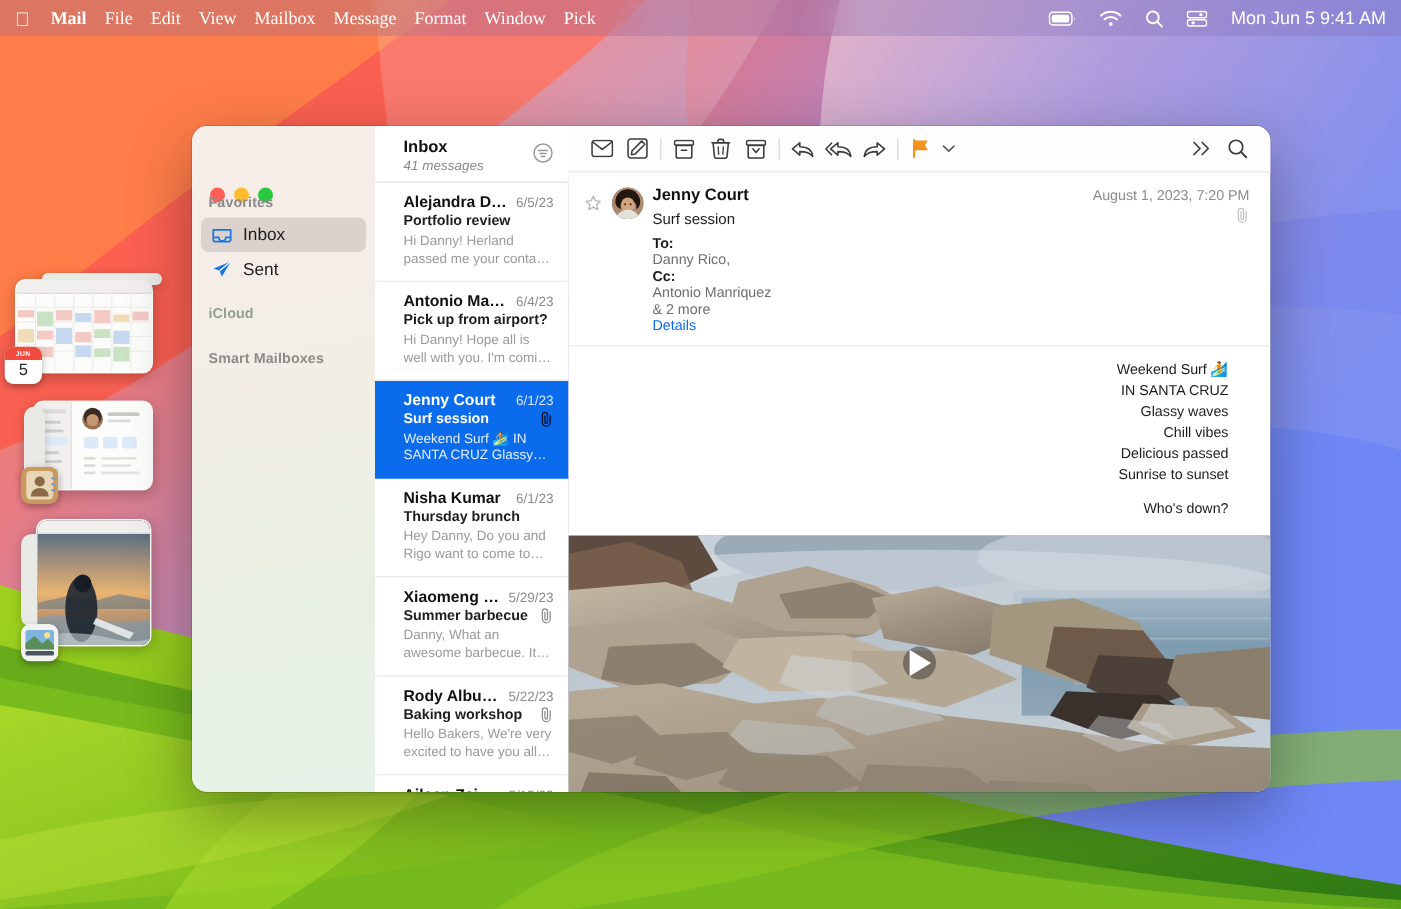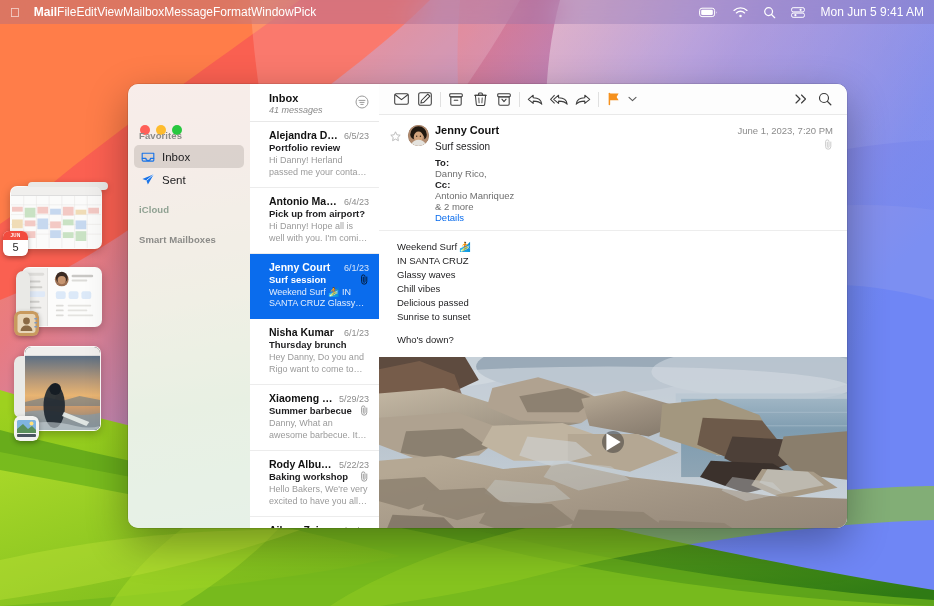--- a/index.html
+++ b/index.html
@@ -16,21 +16,21 @@
 
   
   #menubar {
     position:absolute; top:0; left:0; width:934px; height:24px;
     z-index:60; display:flex; align-items:center;
     padding:0 10px; color:#fff; font-size:12px;
     background:rgba(120,100,170,0.26);
     backdrop-filter:blur(14px);
   }
   #menubar .apple { font-size:13px; margin-right:14px; line-height:1; }
-  #menubar .mi { margin-right:0; white-space:nowrap; }
+  #menubar .mi { margin-right:12px; white-space:nowrap;font-family:Liberation Serif, serif; }
   #menubar .mi.bold { font-weight:bold; }
   #menubar .spacer { flex:1; }
   #menubar .sysitem { margin-left:15px; display:flex; align-items:center; }
   #menubar .clock { margin-left:16px; white-space:nowrap; font-size:12px; }
 
   
   .stage { position:absolute; z-index:20; }
   .stage .card {
     background:#f7f7f5; border-radius:7px;
     box-shadow:0 3px 10px rgba(0,0,0,0.25);
@@ -145,21 +145,21 @@
   #mailhead .name { font-size:11px; font-weight:bold; color:#111; flex:1; }
   #mailhead .when { font-size:9.5px; color:#8c8c8c; flex:none; }
   #mailhead .subj { font-size:10px; color:#1d1d1f; flex:1; margin-top:1px; }
   #mailhead .cliprow { flex:none; opacity:0.45; }
   #mailhead .recips { font-size:9.5px; color:#6e6e6e; margin-top:3px; display:flex; align-items:baseline; flex-wrap:nowrap;flex-direction:column; }
   #mailhead .lbl { font-weight:bold; color:#1d1d1f; margin-right:3px; }
   #mailhead .val { margin-right:7px; white-space:nowrap; }
   #mailhead .more { color:#6e6e6e; flex:1; white-space:nowrap; }
   #mailhead .details { color:#0a6ced; font-size:9.5px; flex:none; }
 
-  #mailbody { padding:9px 18px 10px 18px; font-size:9.5px; color:#1d1d1f; line-height:1.47; flex:none; }
+  #mailbody { padding:9px 28px 10px 18px; font-size:9.5px; color:#1d1d1f; line-height:1.47; flex:none;text-align:right; }
   #mailbody .gap { height:9px; }
   #photo { flex:1; position:relative; overflow:hidden; background:#9aa3ac; }
   #photo svg { position:absolute; inset:0; width:100%; height:100%; }
   #photo .playbtn {
     position:absolute; left:50%; top:50%; transform:translate(-50%,-50%);
     width:22px; height:22px; border-radius:50%;
     background:rgba(40,40,40,0.45); display:flex; align-items:center; justify-content:center;
   }
 </style>
 </head>
@@ -628,21 +628,21 @@
           <path d="M2.2 9.5a8.3 8.3 0 0 1 16.6 0c0 2.6-1.2 4.4-2.6 4.8.6-3-.8-5.6-5.7-5.6S5.4 11.3 6 14.3c-1.5-.4-3.8-2-3.8-4.8z" fill="#20170f"></path>
           <ellipse cx="10.5" cy="11.6" rx="4.5" ry="5" fill="#d2a37c"></ellipse>
           <path d="M3.5 18.5a8.5 8.5 0 0 1 14 0 10.4 10.4 0 0 1-14 0z" fill="#e4e2dd"></path>
           <circle cx="8.7" cy="11.2" r="0.7" fill="#3a2a1c"></circle>
           <circle cx="12.4" cy="11.2" r="0.7" fill="#3a2a1c"></circle>
         </svg>
       </div>
       <div class="hinfo">
         <div class="hrow">
           <span class="name">Jenny Court</span>
-          <span class="when">June 1, 2023, 7:20 PM</span>
+          <span class="when">August 1, 2023, 7:20 PM</span>
         </div>
         <div class="hrow">
           <span class="subj">Surf session</span>
           <span class="cliprow">
             <svg width="9" height="11" viewBox="0 0 9 11">
                 <path d="M6.8 3.0v4.6a2.6 2.6 0 0 1-5.2 0V2.6a1.7 1.7 0 0 1 3.4 0v4.9a.85.85 0 0 1-1.7 0V3.2" fill="none" stroke="#7a7a7a" stroke-width="0.85" stroke-linecap="round"></path>
               </svg>
           </span>
         </div>
         <div class="recips">

